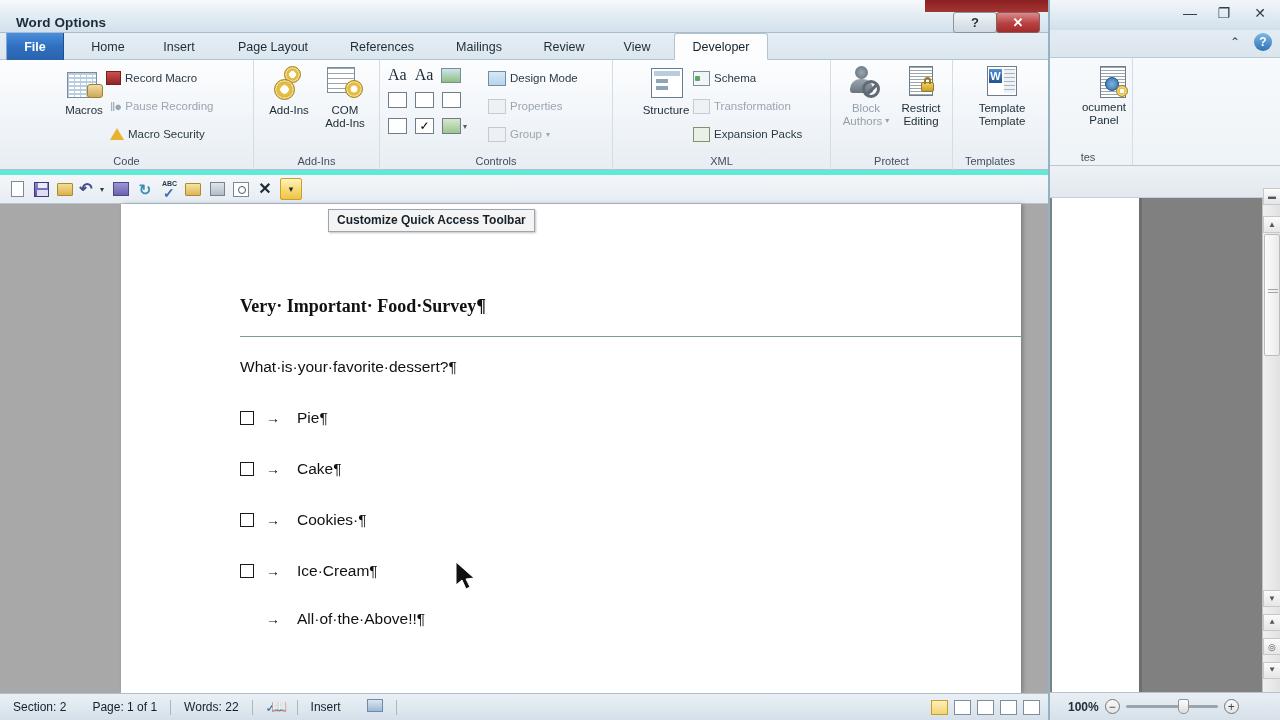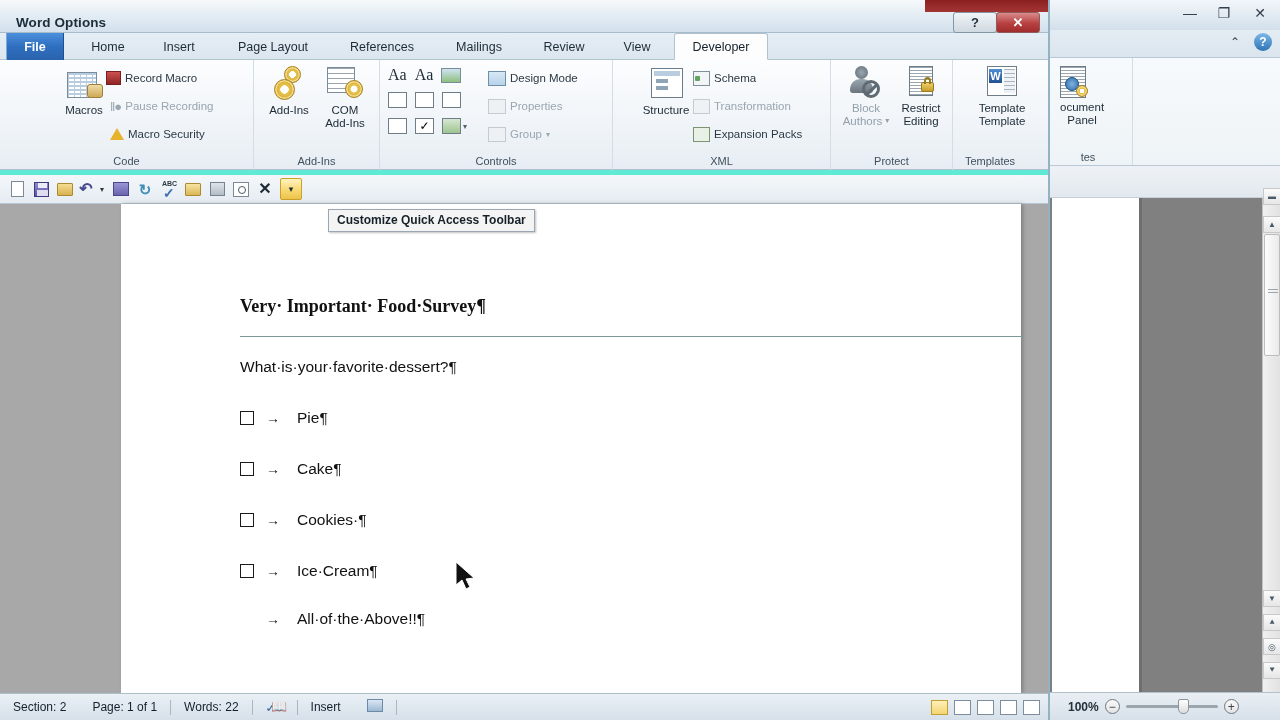--- a/index.html
+++ b/index.html
@@ -295,21 +295,21 @@
     </div>
 
     <div id="bg-ribbonstrip">
       <div style="position:absolute;right:42px;top:5px;font-size:12px;color:#3b4a56">⌃</div>
       <div style="position:absolute;right:10px;top:3px;width:18px;height:18px;border-radius:50%;
                   background:linear-gradient(180deg,#7db8e8,#2e74b5);color:#fff;font-size:12px;
                   font-weight:bold;display:flex;align-items:center;justify-content:center">?</div>
     </div>
 
     <div id="bg-ribbonbody">
-      <div style="position:absolute;left:10px;top:8px;display:flex;flex-direction:column;align-items:flex-start;width:66px">
+      <div style="position:absolute;left:10px;top:8px;display:flex;flex-direction:column;align-items:flex-end;width:66px">
         <div class="ic-doc" style="width:26px;height:32px;position:relative">
           <div style="position:absolute;left:4px;top:10px;width:14px;height:14px;border-radius:50%;
                       background:radial-gradient(circle,#7fb3e0,#2f6ba8);border:1px solid #1f4f80"></div>
           <div class="ic-gear" style="position:absolute;left:15px;top:18px;width:12px;height:12px"></div>
         </div>
         <div style="font-size:11.5px;color:#1d2b36;line-height:13px;text-align:center;margin-top:3px">
           <div>ocument</div>
           <div>Panel</div>
         </div>
       </div>

